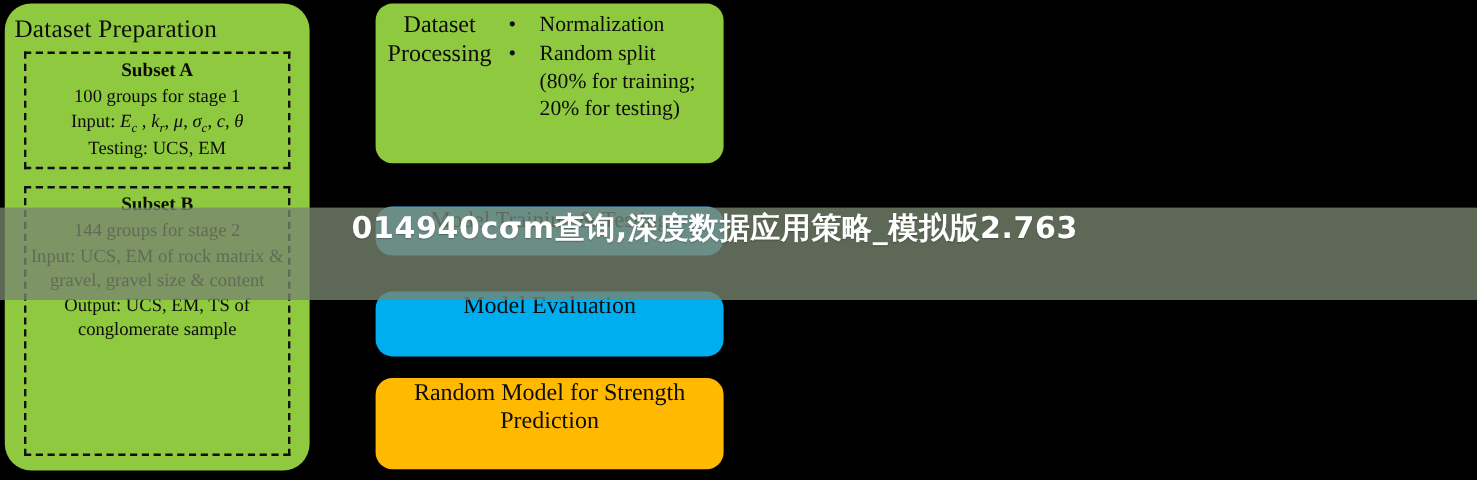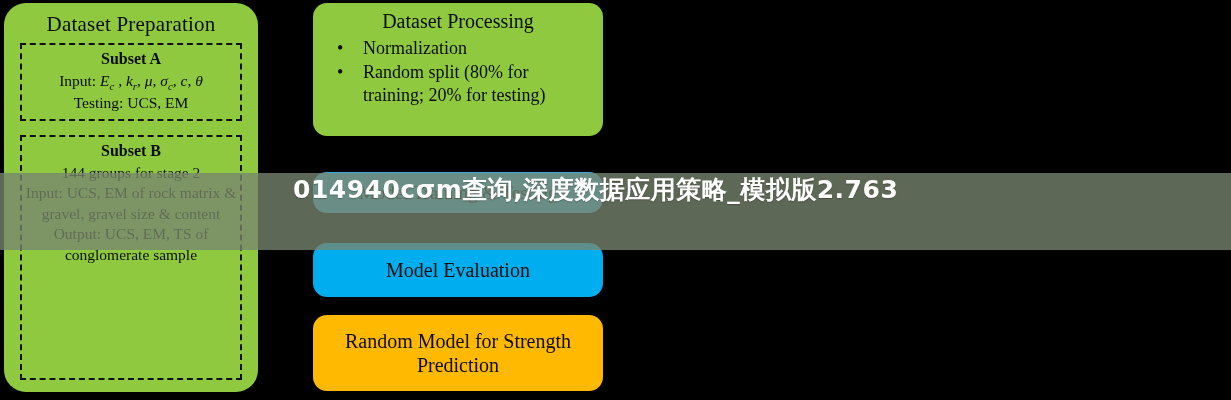--- a/index.html
+++ b/index.html
@@ -32,21 +32,20 @@
     height: 389px;
     background: #8fc93f;
     border-radius: 22px;
     box-sizing: border-box;
     padding: 4px 8px 6px 8px;
     display: flex;
     flex-direction: column;
     align-items: stretch;
   }
   .prep-title {
-    text-align: center;
     font-size: 21px;
     color: #0c0c0c;
     line-height: 1.25;
     margin: 4px 0 6px 0;
     letter-spacing: .2px;
   }
   .subset {
     border: 2.5px dashed #111;
     box-sizing: border-box;
     padding: 4px 3px 5px 3px;
@@ -72,21 +71,20 @@
 
   
   .flowbox {
     position: absolute;
     left: 313px;
     width: 290px;
     box-sizing: border-box;
     border-radius: 14px;
     color: #0c0c0c;
     display: flex;
-    flex-direction: column;
     justify-content: center;
   }
   .flow-title {
     text-align: center;
     font-size: 20px;
     line-height: 1.22;
   }
 
   #box-processing {
     top: 3px;
@@ -161,20 +159,21 @@
 </head>
 <body>
 
 <div id="canvas">
 
   <div class="prep-box">
     <div class="prep-title">Dataset Preparation</div>
 
     <div class="subset subset-a">
       <div class="subset-head">Subset A</div>
+      <div class="subset-line">100 groups for stage 1</div>
       <div class="subset-line"><span>Input: </span><span class="mathi"><i>E</i><sub>c</sub> , <i>k</i><sub>r</sub>, <i>μ</i>, <i>σ</i><sub>c</sub>, <i>c</i>, <i>θ</i></span></div>
       <div class="subset-line">Testing: UCS, EM</div>
     </div>
 
     <div class="subset subset-b">
       <div class="subset-head">Subset B</div>
       <div class="subset-line">144 groups for stage 2</div>
       <div class="subset-line">Input: UCS, EM of rock matrix &amp; gravel, gravel size &amp; content</div>
       <div class="subset-line">Output: UCS, EM, TS of conglomerate sample</div>
     </div>

